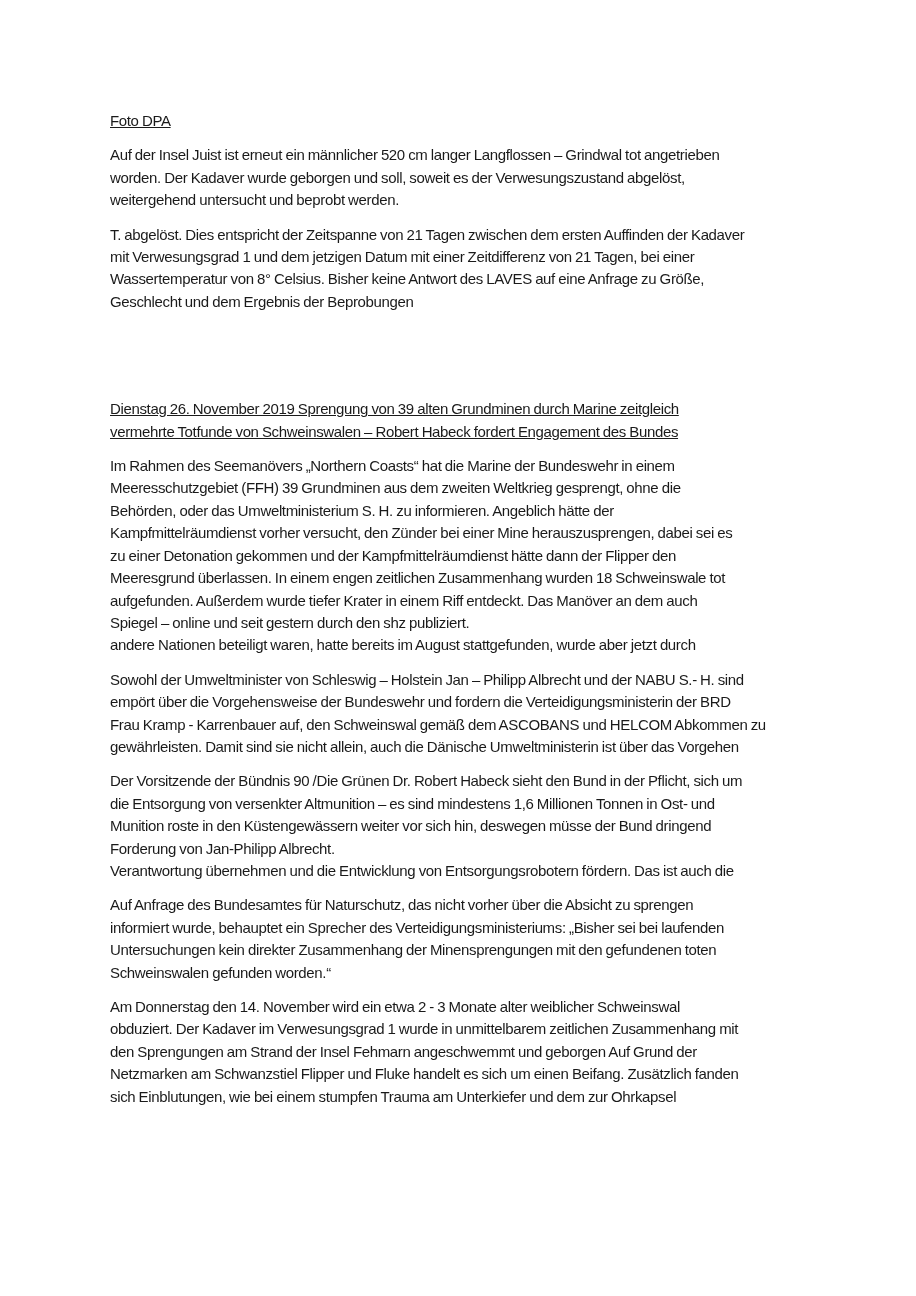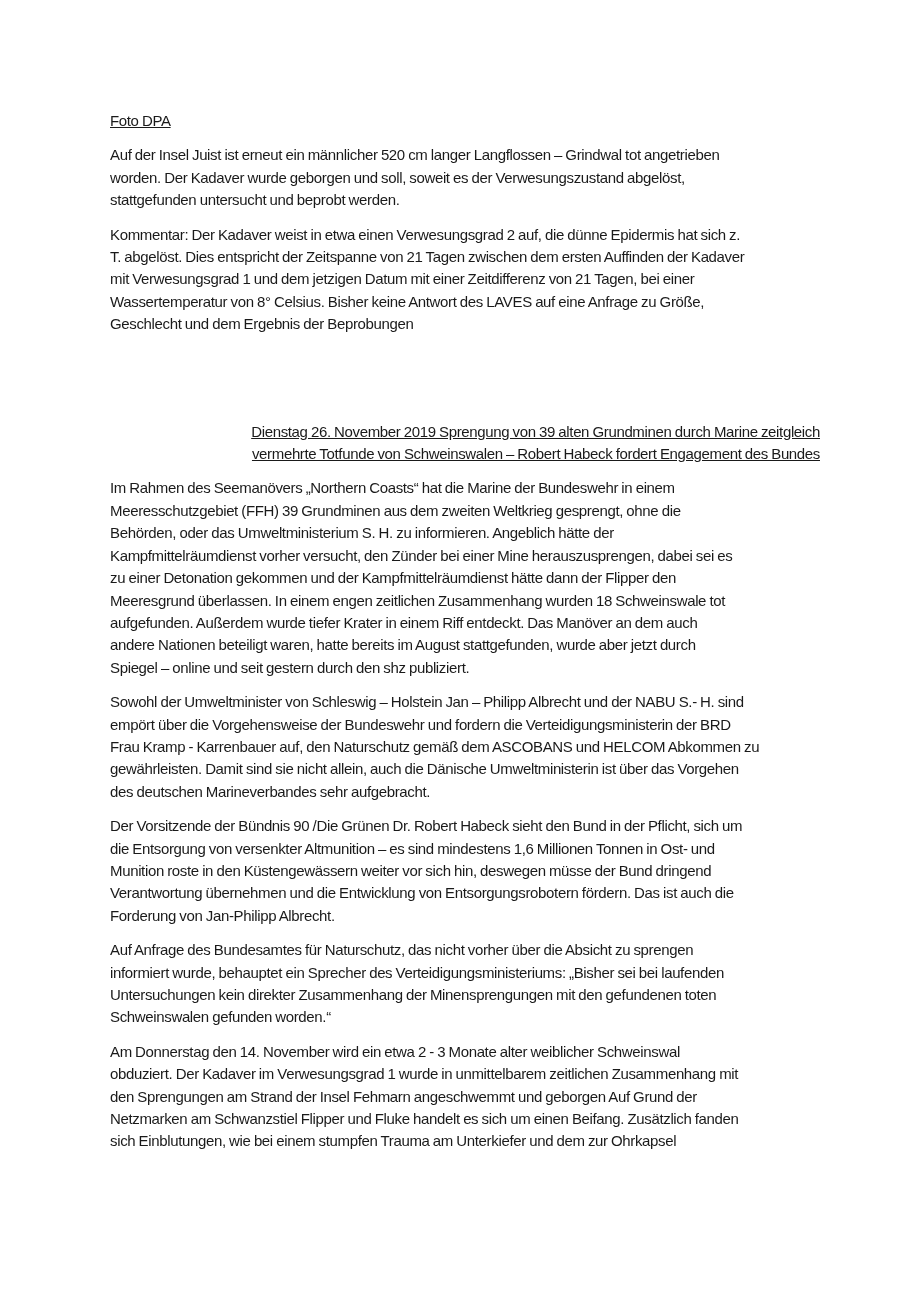--- a/index.html
+++ b/index.html
@@ -5,74 +5,72 @@
   html, body { margin: 0; padding: 0; background: #ffffff; }
   body { width: 916px; height: 1296px; position: relative; overflow: hidden; }
   .page {
     position: absolute; left: 110px; top: 110px; width: 710px;
     font-family: "Liberation Sans", sans-serif;
     font-size: 15px; line-height: 22.4px; color: #1a1a1a;
     letter-spacing: -0.35px; word-spacing: -0.5px;
   }
   .caption { text-decoration: underline; margin: 0 0 12px 0; }
   p { margin: 12px 0 12px 0; }
-  .heading { text-decoration: underline; margin-top: 85px; margin-bottom: 8px; text-align: right; }
+  .heading { text-decoration: underline; margin-top: 85px; margin-bottom: 8px; }
   .line { display: block; white-space: nowrap; }
 </style>
 </head>
 <body>
 
 <div class="page">
   <p class="caption">Foto DPA</p>
 
   <p>
     <span class="line">Auf der Insel Juist ist erneut ein männlicher 520 cm langer Langflossen – Grindwal tot angetrieben</span>
     <span class="line">worden. Der Kadaver wurde geborgen und soll, soweit es der Verwesungszustand abgelöst,</span>
-    <span class="line">stattgefunden untersucht und beprobt werden.</span>
+    <span class="line">weitergehend untersucht und beprobt werden.</span>
   </p>
 
   <p>
-    <span class="line">Kommentar: Der Kadaver weist in etwa einen Verwesungsgrad 2 auf, die dünne Epidermis hat sich z.</span>
     <span class="line">T. abgelöst. Dies entspricht der Zeitspanne von 21 Tagen zwischen dem ersten Auffinden der Kadaver</span>
     <span class="line">mit Verwesungsgrad 1 und dem jetzigen Datum mit einer Zeitdifferenz von 21 Tagen, bei einer</span>
     <span class="line">Wassertemperatur von 8° Celsius. Bisher keine Antwort des LAVES auf eine Anfrage zu Größe,</span>
     <span class="line">Geschlecht und dem Ergebnis der Beprobungen</span>
   </p>
 
   <p class="heading">
     <span class="line">Dienstag 26. November 2019  Sprengung von 39 alten Grundminen durch Marine zeitgleich</span>
     <span class="line">vermehrte Totfunde von Schweinswalen – Robert Habeck fordert Engagement des Bundes</span>
   </p>
 
   <p>
     <span class="line">Im Rahmen des Seemanövers „Northern Coasts“ hat die Marine der Bundeswehr in einem</span>
     <span class="line">Meeresschutzgebiet (FFH) 39 Grundminen aus dem zweiten Weltkrieg gesprengt, ohne die</span>
     <span class="line">Behörden, oder das Umweltministerium S. H. zu informieren.  Angeblich hätte der</span>
     <span class="line">Kampfmittelräumdienst vorher versucht, den Zünder bei einer Mine herauszusprengen, dabei sei es</span>
     <span class="line">zu einer Detonation gekommen und der Kampfmittelräumdienst hätte dann der Flipper den</span>
     <span class="line">Meeresgrund überlassen. In einem engen zeitlichen Zusammenhang wurden 18 Schweinswale tot</span>
     <span class="line">aufgefunden. Außerdem wurde tiefer Krater in einem Riff entdeckt. Das Manöver an dem auch</span>
+    <span class="line">Spiegel – online und seit gestern durch den shz publiziert.</span>
     <span class="line">andere Nationen beteiligt waren, hatte bereits im August stattgefunden, wurde aber jetzt  durch</span>
-    <span class="line">Spiegel – online und seit gestern durch den shz publiziert.</span>
   </p>
 
   <p>
     <span class="line">Sowohl der Umweltminister von Schleswig – Holstein Jan – Philipp Albrecht und der NABU S.- H. sind</span>
     <span class="line">empört über die Vorgehensweise der Bundeswehr und fordern die Verteidigungsministerin der BRD</span>
-    <span class="line">Frau Kramp - Karrenbauer auf, den Naturschutz gemäß dem ASCOBANS und HELCOM Abkommen zu</span>
+    <span class="line">Frau Kramp - Karrenbauer auf, den Schweinswal gemäß dem ASCOBANS und HELCOM Abkommen zu</span>
     <span class="line">gewährleisten. Damit sind sie nicht allein, auch die Dänische Umweltministerin ist über das Vorgehen</span>
-    <span class="line">des deutschen Marineverbandes sehr aufgebracht.</span>
   </p>
 
   <p>
     <span class="line">Der Vorsitzende der Bündnis 90 /Die Grünen Dr. Robert Habeck sieht den Bund in der Pflicht, sich um</span>
     <span class="line">die Entsorgung von versenkter Altmunition – es sind mindestens 1,6 Millionen Tonnen in Ost- und</span>
     <span class="line">Munition roste in den Küstengewässern weiter vor sich hin, deswegen müsse der Bund dringend</span>
+    <span class="line">Forderung von Jan-Philipp Albrecht.</span>
     <span class="line">Verantwortung übernehmen und die Entwicklung von Entsorgungsrobotern fördern. Das ist auch die</span>
-    <span class="line">Forderung von Jan-Philipp Albrecht.</span>
   </p>
 
   <p>
     <span class="line">Auf Anfrage des Bundesamtes für Naturschutz, das nicht vorher über die Absicht zu sprengen</span>
     <span class="line">informiert wurde,  behauptet ein Sprecher des Verteidigungsministeriums: „Bisher sei  bei laufenden</span>
     <span class="line">Untersuchungen kein direkter Zusammenhang der Minensprengungen mit den gefundenen toten</span>
     <span class="line">Schweinswalen gefunden worden.“</span>
   </p>
 
   <p>

